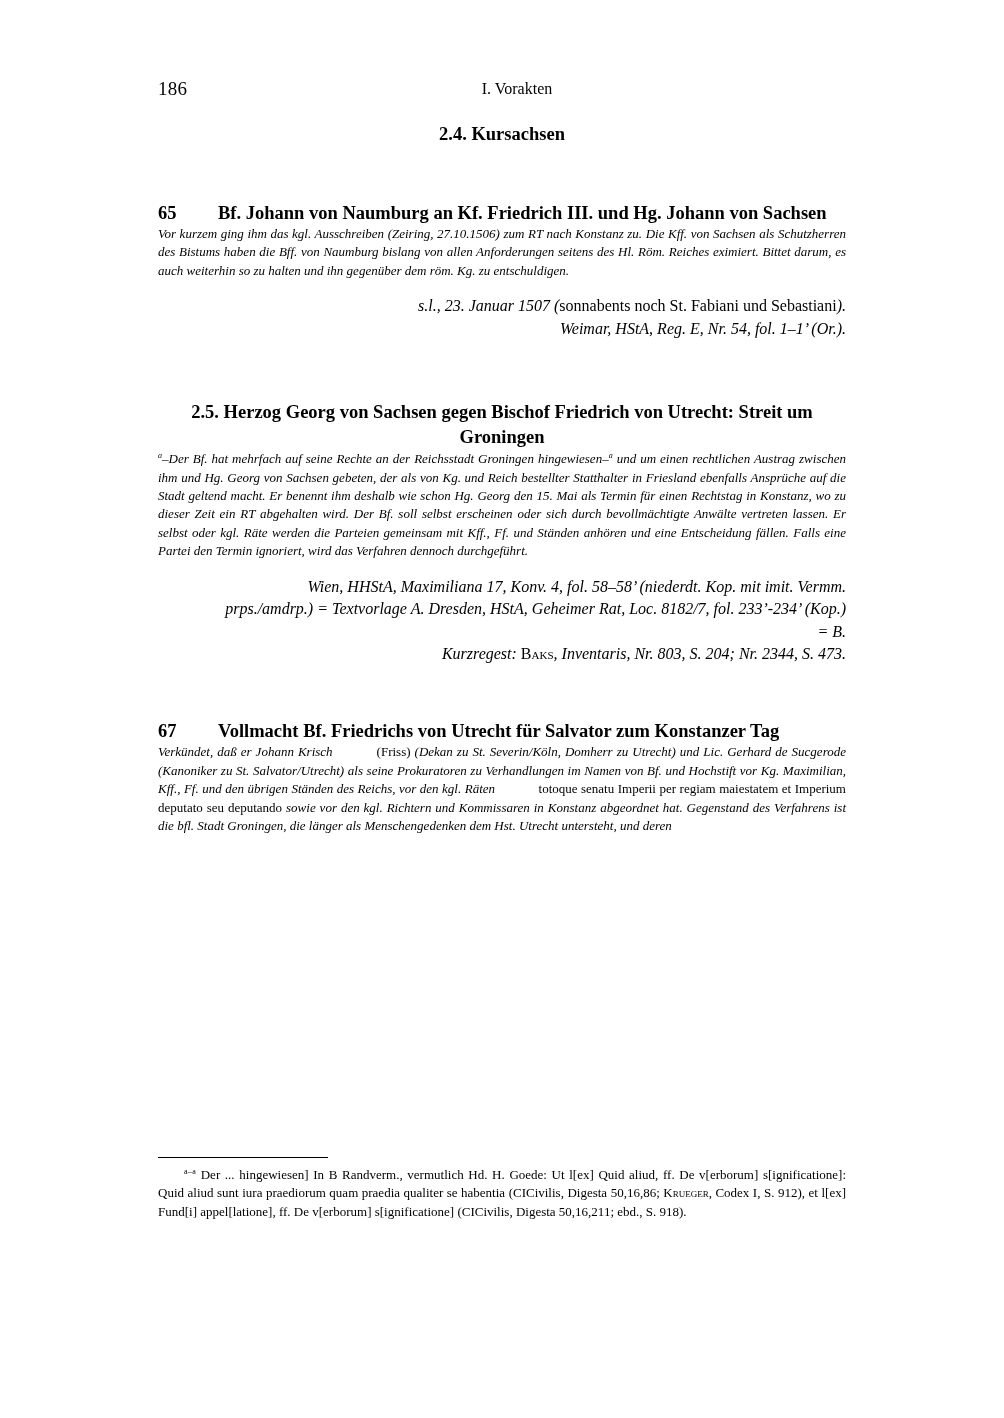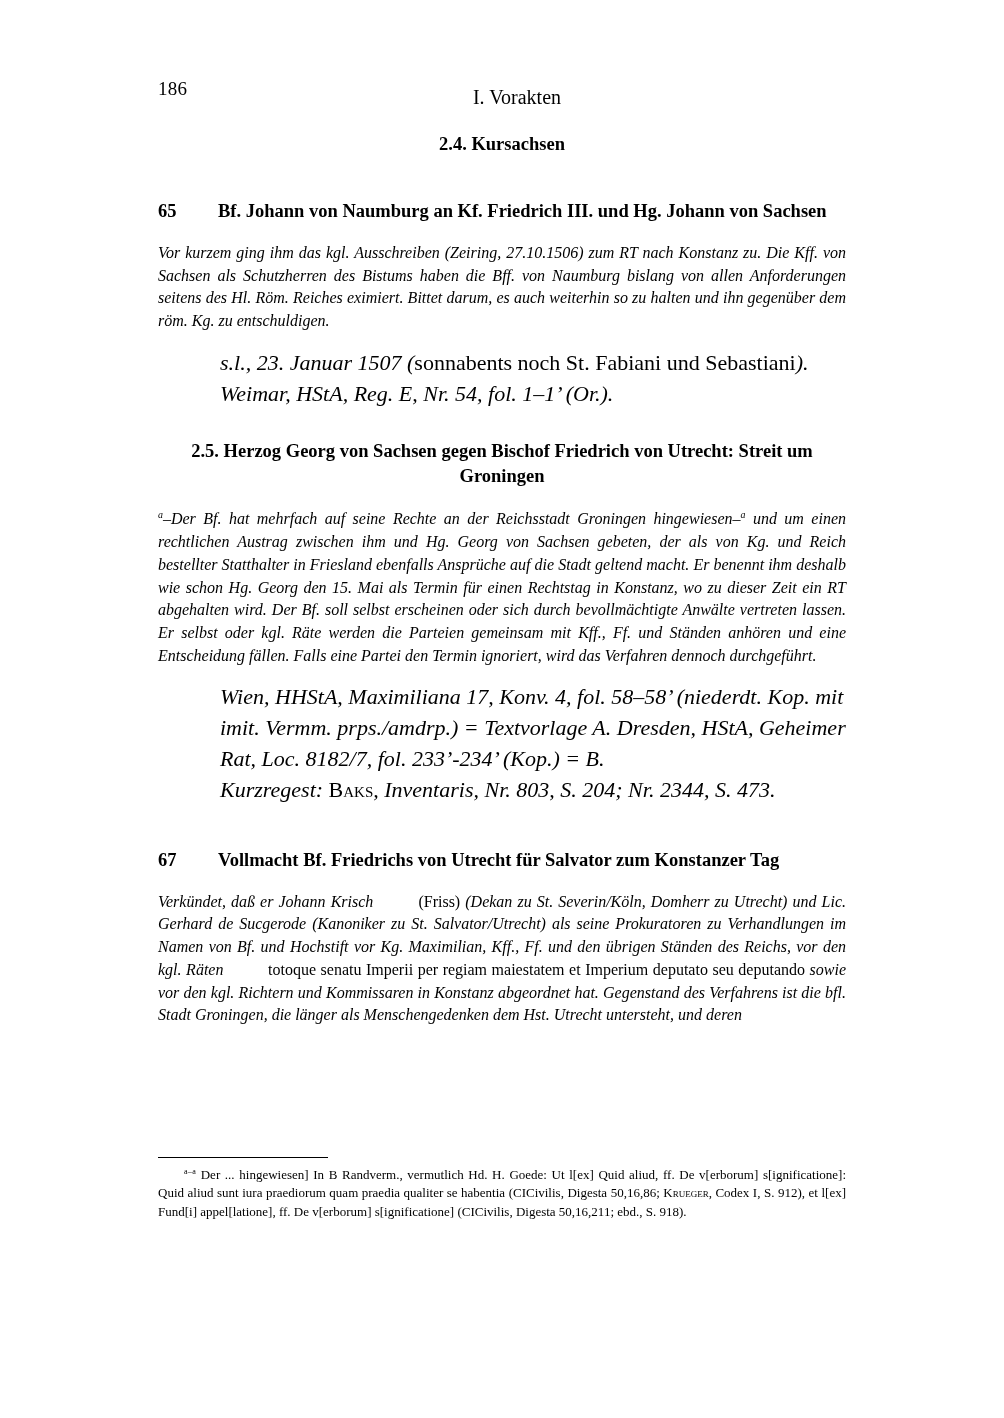--- a/index.html
+++ b/index.html
@@ -36,81 +36,79 @@
     top: 0;
     font-size: 19px;
     letter-spacing: .2px;
   }
   .runtitle {
     position: absolute;
     left: 0;
     right: 0;
     top: 2px;
     text-align: center;
-    font-size: 20px;
+    font-size: 16px;
     padding-left: 30px;
-    margin-top: 6px;
   }
 
   
   .section-head {
     text-align: center;
     font-weight: bold;
     font-size: 18.5px;
-    margin-top: 26px;
+    margin-top: 16px;
     line-height: 1.35;
   }
   .section-head.wide {
-    margin-top: 30px;
+    margin-top: 60px;
     padding: 0 10px;
   }
 
   
   .entry-head {
     position: relative;
     font-weight: bold;
     font-size: 18.5px;
-    margin-top: 42px;
+    margin-top: 54px;
     padding-left: 60px;
     line-height: 1.3;
   }
   .entry-num {
     position: absolute;
     left: 0;
     top: 0;
     font-weight: bold;
   }
 
   
   .regest {
     font-style: italic;
-    font-size: 16px;
+    font-size: 13px;
     line-height: 1.42;
     text-align: justify;
-    margin-top: 19px;
   }
   .regest .rom {
     font-style: normal;
     padding-left: 40px;
   }
   .sup {
     font-style: italic;
     font-size: .62em;
     vertical-align: super;
     line-height: 0;
   }
 
   
   .source {
     font-style: italic;
-    font-size: 22px;
+    font-size: 16px;
     line-height: 1.4;
     margin-top: 15px;
     margin-left: 62px;
-    text-align: left;
+    text-align: right;
   }
   .source div { white-space: normal; }
   .source .rom { font-style: normal; }
   .smallcaps {
     font-variant: small-caps;
     font-style: normal;
   }
 
   
   .footnote-zone {

